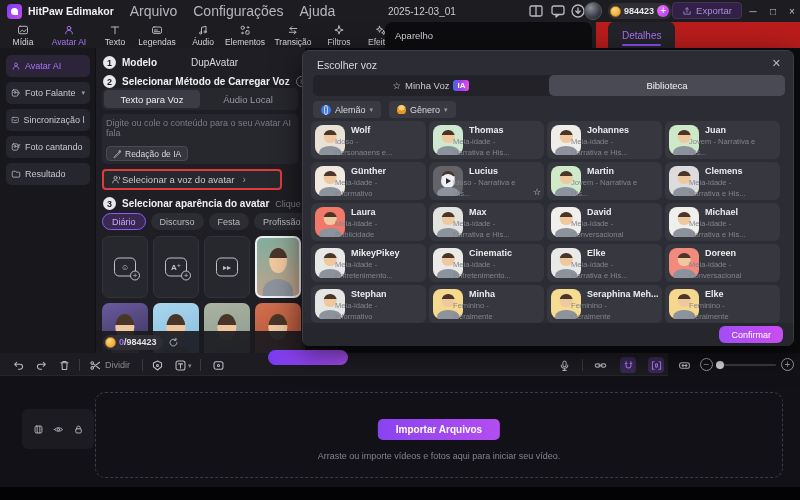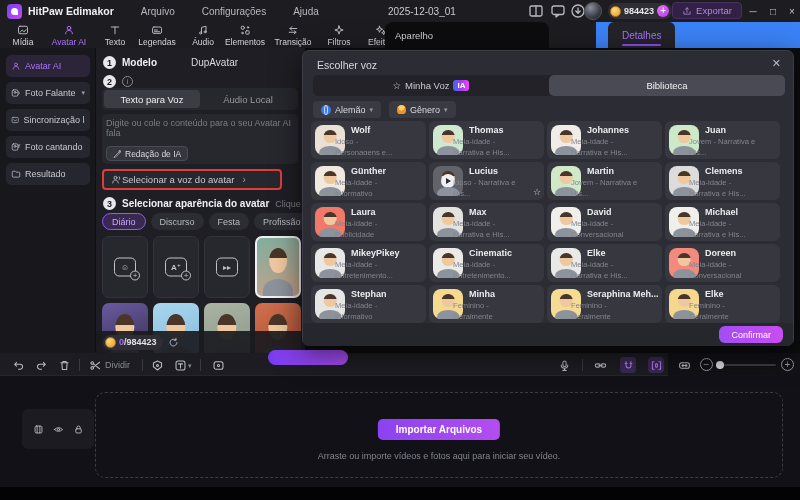--- a/index.html
+++ b/index.html
@@ -9,21 +9,21 @@
   svg { stroke:#b9b9c2; fill:none; stroke-width:1.3; stroke-linecap:round; stroke-linejoin:round; }
 
   
   .titlebar { position:absolute; left:0; top:0; width:800px; height:22px; background:#1d1d21;
     display:flex; align-items:center; }
   .logo { width:15px; height:15px; border-radius:4px; margin-left:7px;
     background:linear-gradient(135deg,#7a3cf0,#c44df0); position:relative; }
   .logo::after{ content:""; position:absolute; left:4px; top:4px; width:7px; height:7px;
     border-radius:50% 50% 0 50%; background:#fff; }
   .appname { color:#f0f0f4; font-size:10.5px; font-weight:bold; margin-left:6px; }
-  .menu { color:#b6b6be; font-size:10px; margin-left:27px; cursor:default; }
+  .menu { color:#b6b6be; font-size:14px; margin-left:16px; cursor:default; }
   .projname { position:absolute; left:388px; color:#c9c9d0; font-size:10px; }
   .tb-ico { position:absolute; top:3px; width:16px; height:16px; }
   .avatar-img { position:absolute; left:584px; top:2px; width:18px; height:18px; border-radius:50%;
     background:radial-gradient(circle at 35% 30%,#8a8f99,#3a3f49 60%,#15181e); border:1px solid #555; }
   .coin-pill { position:absolute; left:608px; top:3px; height:16px; padding:0 3px 0 2px; border-radius:8px;
     background:#2e2e34; display:flex; align-items:center; gap:3px; }
   .coin { width:11px; height:11px; border-radius:50%; background:radial-gradient(circle at 35% 30%,#ffd978,#e89b2a);
     border:1px solid #c07f18; }
   .coin-num { color:#e8e8ec; font-size:9px; font-weight:bold; }
   .plus-circle { width:12px; height:12px; border-radius:50%; background:linear-gradient(135deg,#ef74f5,#b43cf0);
@@ -34,24 +34,24 @@
   .win-ctl { position:absolute; top:0; width:18px; height:22px; color:#c2c2c8; font-size:10px;
     display:flex; align-items:center; justify-content:center; }
 
   
   .ribbon { position:absolute; left:0; top:22px; width:800px; height:26px; background:#1d1d21; }
   .rb-item { position:absolute; top:1px; height:25px; display:flex; flex-direction:column; align-items:center; width:46px; }
   .rb-item .ric { height:13px; display:flex; align-items:flex-end; }
   .rb-item .rlb { font-size:8.5px; color:#d4d4da; margin-top:1px; white-space:nowrap; }
   .rb-item.active .rlb { color:#a873f5; }
   .rb-item.active svg { stroke:#a873f5; }
-  .preview-head { position:absolute; left:385px; top:22px; width:164px; height:26px; background:#0d0d10;
+  .preview-head { position:absolute; left:385px; top:22px; width:207px; height:26px; background:#0d0d10;
     border-radius:8px 8px 0 0; }
   .preview-head span { position:absolute; left:10px; top:8px; color:#cfcfd6; font-size:9.5px; }
-  .right-head { position:absolute; left:596px; top:22px; width:204px; height:26px; background:#3b82f6; }
+  .right-head { position:absolute; left:596px; top:22px; width:204px; height:26px; background:#b91c1c; }
   .det-tab { position:absolute; left:12px; top:0; height:26px; padding:0 14px; background:#232329;
     border-radius:6px 6px 0 0; color:#a873f5; font-size:10px; display:flex; align-items:center; }
   .det-tab::after { content:""; position:absolute; left:14px; right:14px; bottom:2px; height:2px;
     border-radius:2px; background:#8b4df0; }
 
   
   .sidebar { position:absolute; left:0; top:48px; width:95px; height:305px; background:#17171c; }
   .sb-item { position:absolute; left:6px; width:84px; height:22px; border-radius:5px; background:#26262e;
     display:flex; align-items:center; gap:4px; padding:0 5px; }
   .sb-item span { font-size:9px; color:#c9c9d0; white-space:nowrap; overflow:hidden; }
@@ -361,20 +361,21 @@
   </div>
 
   <div class="steps">
     <div class="step-row" style="left:7px; top:8px;">
       <span class="stepnum">1</span>
       <span class="step-title">Modelo</span>
       <span style="color:#d8d8de;font-size:10px;margin-left:28px">DupAvatar</span>
     </div>
     <div class="step-row" style="left:7px; top:27px;">
       <span class="stepnum">2</span>
+      <span class="step-title">Selecionar Método de Carregar Voz</span>
       <span class="info-i">i</span>
     </div>
     <div class="seg">
       <div class="on">Texto para Voz</div>
       <div>Áudio Local</div>
     </div>
     <div class="textbox">
       <textarea placeholder="Digite ou cole o conteúdo para o seu Avatar AI fala" style=""></textarea>
       <div class="ai-chip">
         <svg viewBox="0 0 16 16" width="9" height="9">

